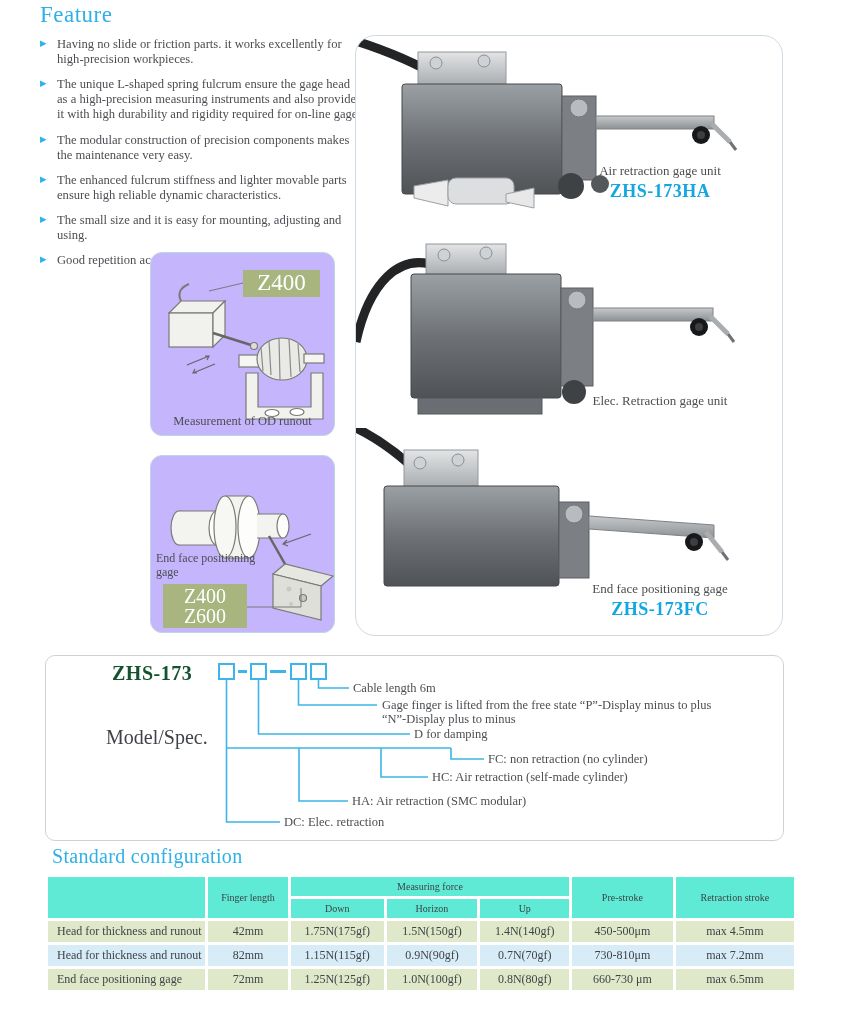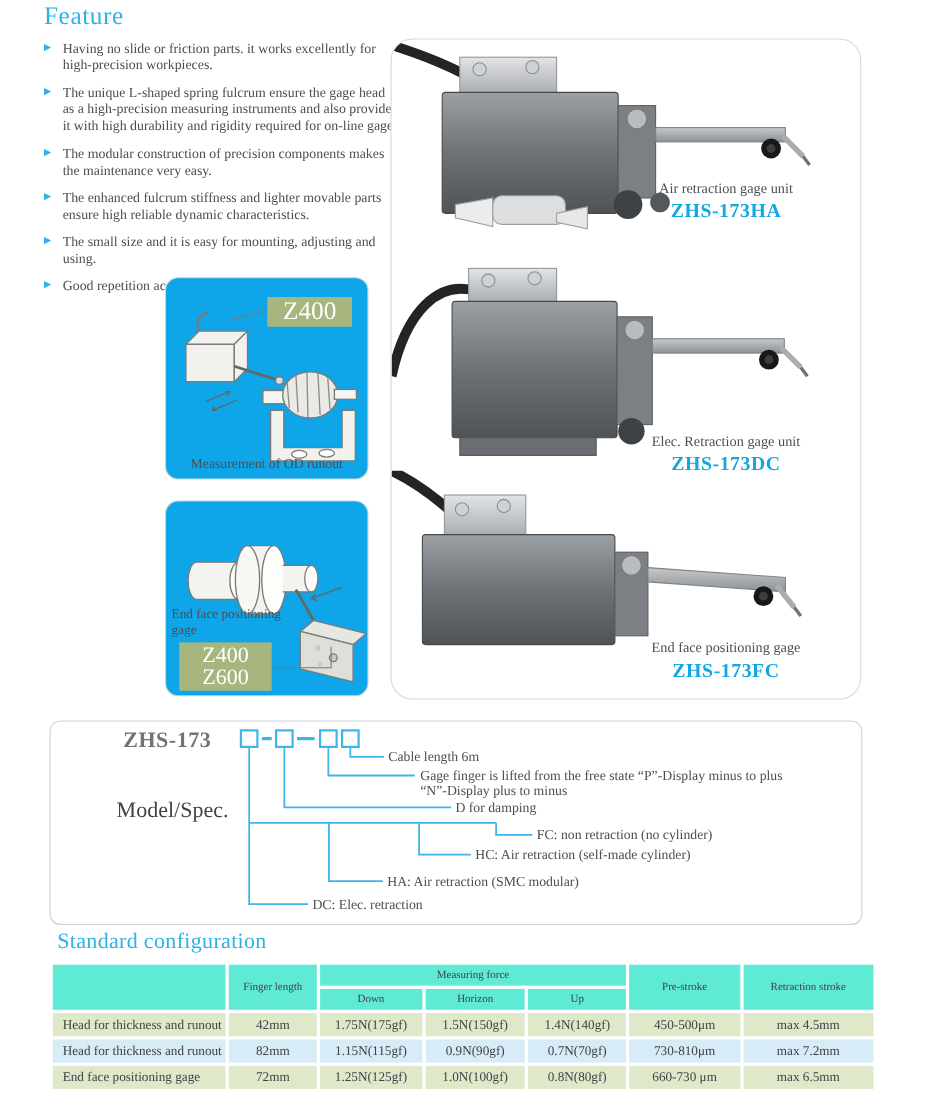--- a/index.html
+++ b/index.html
@@ -34,21 +34,21 @@
     position:absolute; right:22px; width:200px; text-align:center;
   }
   .product-caption .cap { font-size:13px; color:#4b4e52; }
   .product-caption .model {
     font-size:18px; font-weight:bold; color:#13a7e2; margin-top:2px;
     letter-spacing:0.5px;
   }
   
   .illus-box {
     position:absolute; border:1px solid #bdd7e2; border-radius:12px;
-    background:#0ea5e9; overflow:hidden;
+    background:#c4b5fd; overflow:hidden;
   }
   #illus1 { left:150px; top:252px; width:183px; height:182px; }
   #illus2 { left:150px; top:455px; width:183px; height:176px; }
   .badge {
     position:absolute; background:#a8b57e; color:#fff; text-align:center;
     font-family:"Liberation Serif", serif;
   }
   #badge1 { left:92px; top:17px; width:77px; height:27px; font-size:23px; line-height:26px; }
   #badge2 { left:12px; top:128px; width:84px; height:42px; font-size:20px; line-height:20px; padding-top:2px; }
   .illus-caption {
@@ -61,21 +61,21 @@
   }
   .illus-svg { position:absolute; left:0; top:0; }
   
   .model-panel {
     position:absolute; left:45px; top:655px; width:737px; height:184px;
     border:1px solid #ccd3d8; border-radius:10px; background:#fff;
   }
   .diagram-svg { position:absolute; left:0; top:0; }
   .ms-model {
     position:absolute; left:66px; top:6px; font-size:20px; font-weight:bold;
-    color:#737373; letter-spacing:0.5px;
+    color:#14532d; letter-spacing:0.5px;
   }
   .ms-label { position:absolute; left:60px; top:70px; font-size:20px; color:#3f4347; }
   .callout { position:absolute; font-size:12.5px; color:#4b4e52; white-space:nowrap; }
   #co-cable   { left:307px; top:25px; }
   #co-finger1 { left:336px; top:42px; }
   #co-finger2 { left:336px; top:56px; }
   #co-damping { left:368px; top:71px; }
   #co-fc      { left:442px; top:96px; }
   #co-hc      { left:386px; top:114px;text-align:right; }
   #co-ha      { left:306px; top:138px; }
@@ -181,21 +181,20 @@
       <rect x="237" y="76" width="120" height="13" fill="url(#ga)" stroke="#7e8286"></rect>
       <circle cx="343" cy="95" r="9" fill="#17181a"></circle>
       <circle cx="343" cy="95" r="4" fill="#3c3e40"></circle>
       <path d="M354 84 L372 102" stroke="#a9adb0" stroke-width="5"></path>
       <path d="M372 102 L378 110" stroke="#6e7276" stroke-width="3"></path>
       <rect x="62" y="166" width="124" height="16" fill="#6a6e72" stroke="#55585b"></rect>
       <circle cx="218" cy="160" r="12" fill="#3f4244"></circle>
     </svg>
     <div class="product-caption" style="top:357px">
       <div class="cap">Elec. Retraction gage unit</div>
-      <div class="model">ZHS-173DC</div>
     </div>
 
     <svg class="unit-svg" style="top:392px" width="426" height="200" viewBox="0 0 426 200">
       <path d="M70 52 C48 30 25 12 0 0" stroke="#232425" stroke-width="9" fill="none"></path>
       <rect x="48" y="22" width="74" height="38" fill="url(#gc)" stroke="#94989c"></rect>
       <circle cx="64" cy="35" r="6" fill="#cfd2d5" stroke="#8b8f92"></circle>
       <circle cx="102" cy="32" r="6" fill="#cfd2d5" stroke="#8b8f92"></circle>
       <rect x="28" y="58" width="175" height="100" rx="3" fill="url(#gb)" stroke="#45494d"></rect>
       <rect x="203" y="74" width="30" height="76" fill="#7c8084" stroke="#5a5e62"></rect>
       <circle cx="218" cy="86" r="9" fill="#b9bcbf" stroke="#777b7e"></circle>

